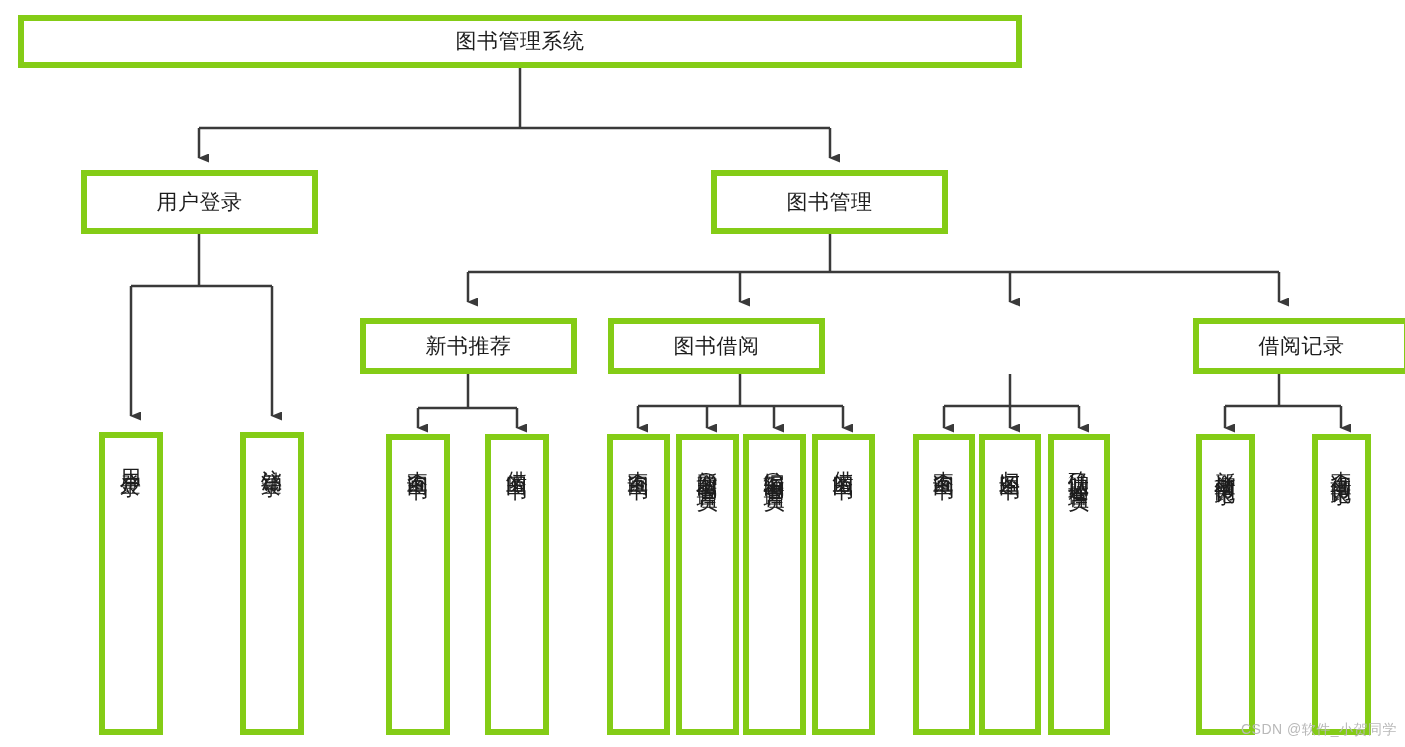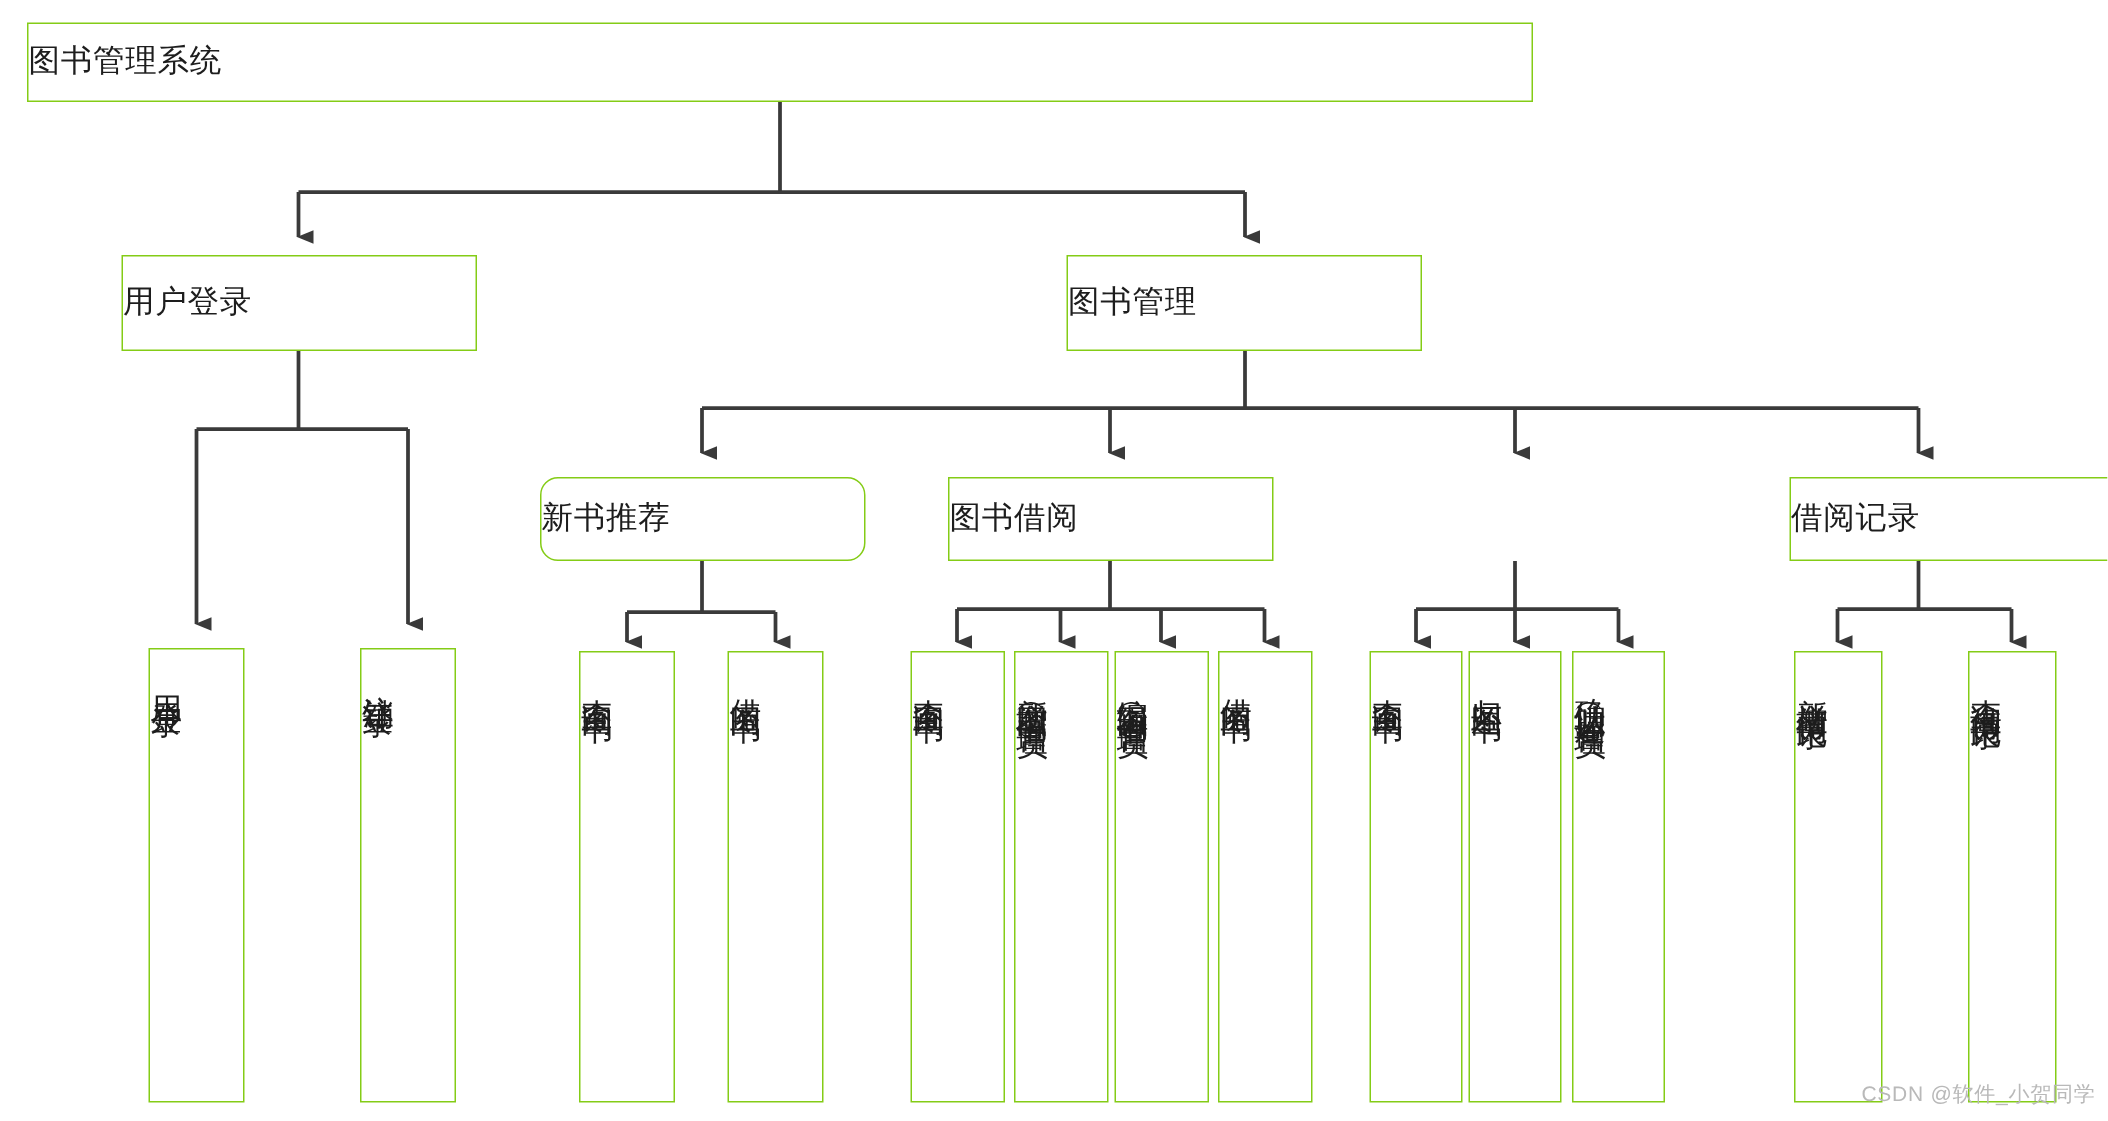--- a/index.html
+++ b/index.html
@@ -21,24 +21,25 @@
     position: absolute;
     left: 0;
     top: 0;
     width: 1405px;
     height: 747px;
     pointer-events: none;
   }
   .node {
     position: absolute;
     box-sizing: border-box;
-    border: 1px solid #84cc16;
+    border: 6px solid #84cc16;
     background: #ffffff;
     display: flex;
     align-items: center;
+    justify-content: center;
     color: #222222;
   }
   .node .label {
     font-size: 21px;
     line-height: 1.15;
     letter-spacing: 0.5px;
     white-space: nowrap;
     color: #1d1d1d;
   }
   .node.vertical {
@@ -124,24 +125,24 @@
     <span class="label">图书管理系统</span>
   </div>
 
   <div class="node" style="left:81px; top:170px; width:237px; height:64px;">
     <span class="label">用户登录</span>
   </div>
   <div class="node" style="left:711px; top:170px; width:237px; height:64px;">
     <span class="label">图书管理</span>
   </div>
 
-  <div class="node" style="left:360px; top:318px; width:217px; height:56px;border-radius:12px;">
+  <div class="node" style="left:360px; top:318px; width:217px; height:56px;">
     <span class="label">新书推荐</span>
   </div>
-  <div class="node" style="left:632px; top:318px; width:217px; height:56px;">
+  <div class="node" style="left:608px; top:318px; width:217px; height:56px;">
     <span class="label">图书借阅</span>
   </div>
   <div class="node" style="left:1170px; top:318px; width:217px; height:56px;margin-left:23px;">
     <span class="label">借阅记录</span>
   </div>
 
   <div class="node vertical" style="left:99px; top:432px; width:64px; height:303px;">
     <span class="label">用户登录</span>
   </div>
   <div class="node vertical" style="left:240px; top:432px; width:64px; height:303px;">

